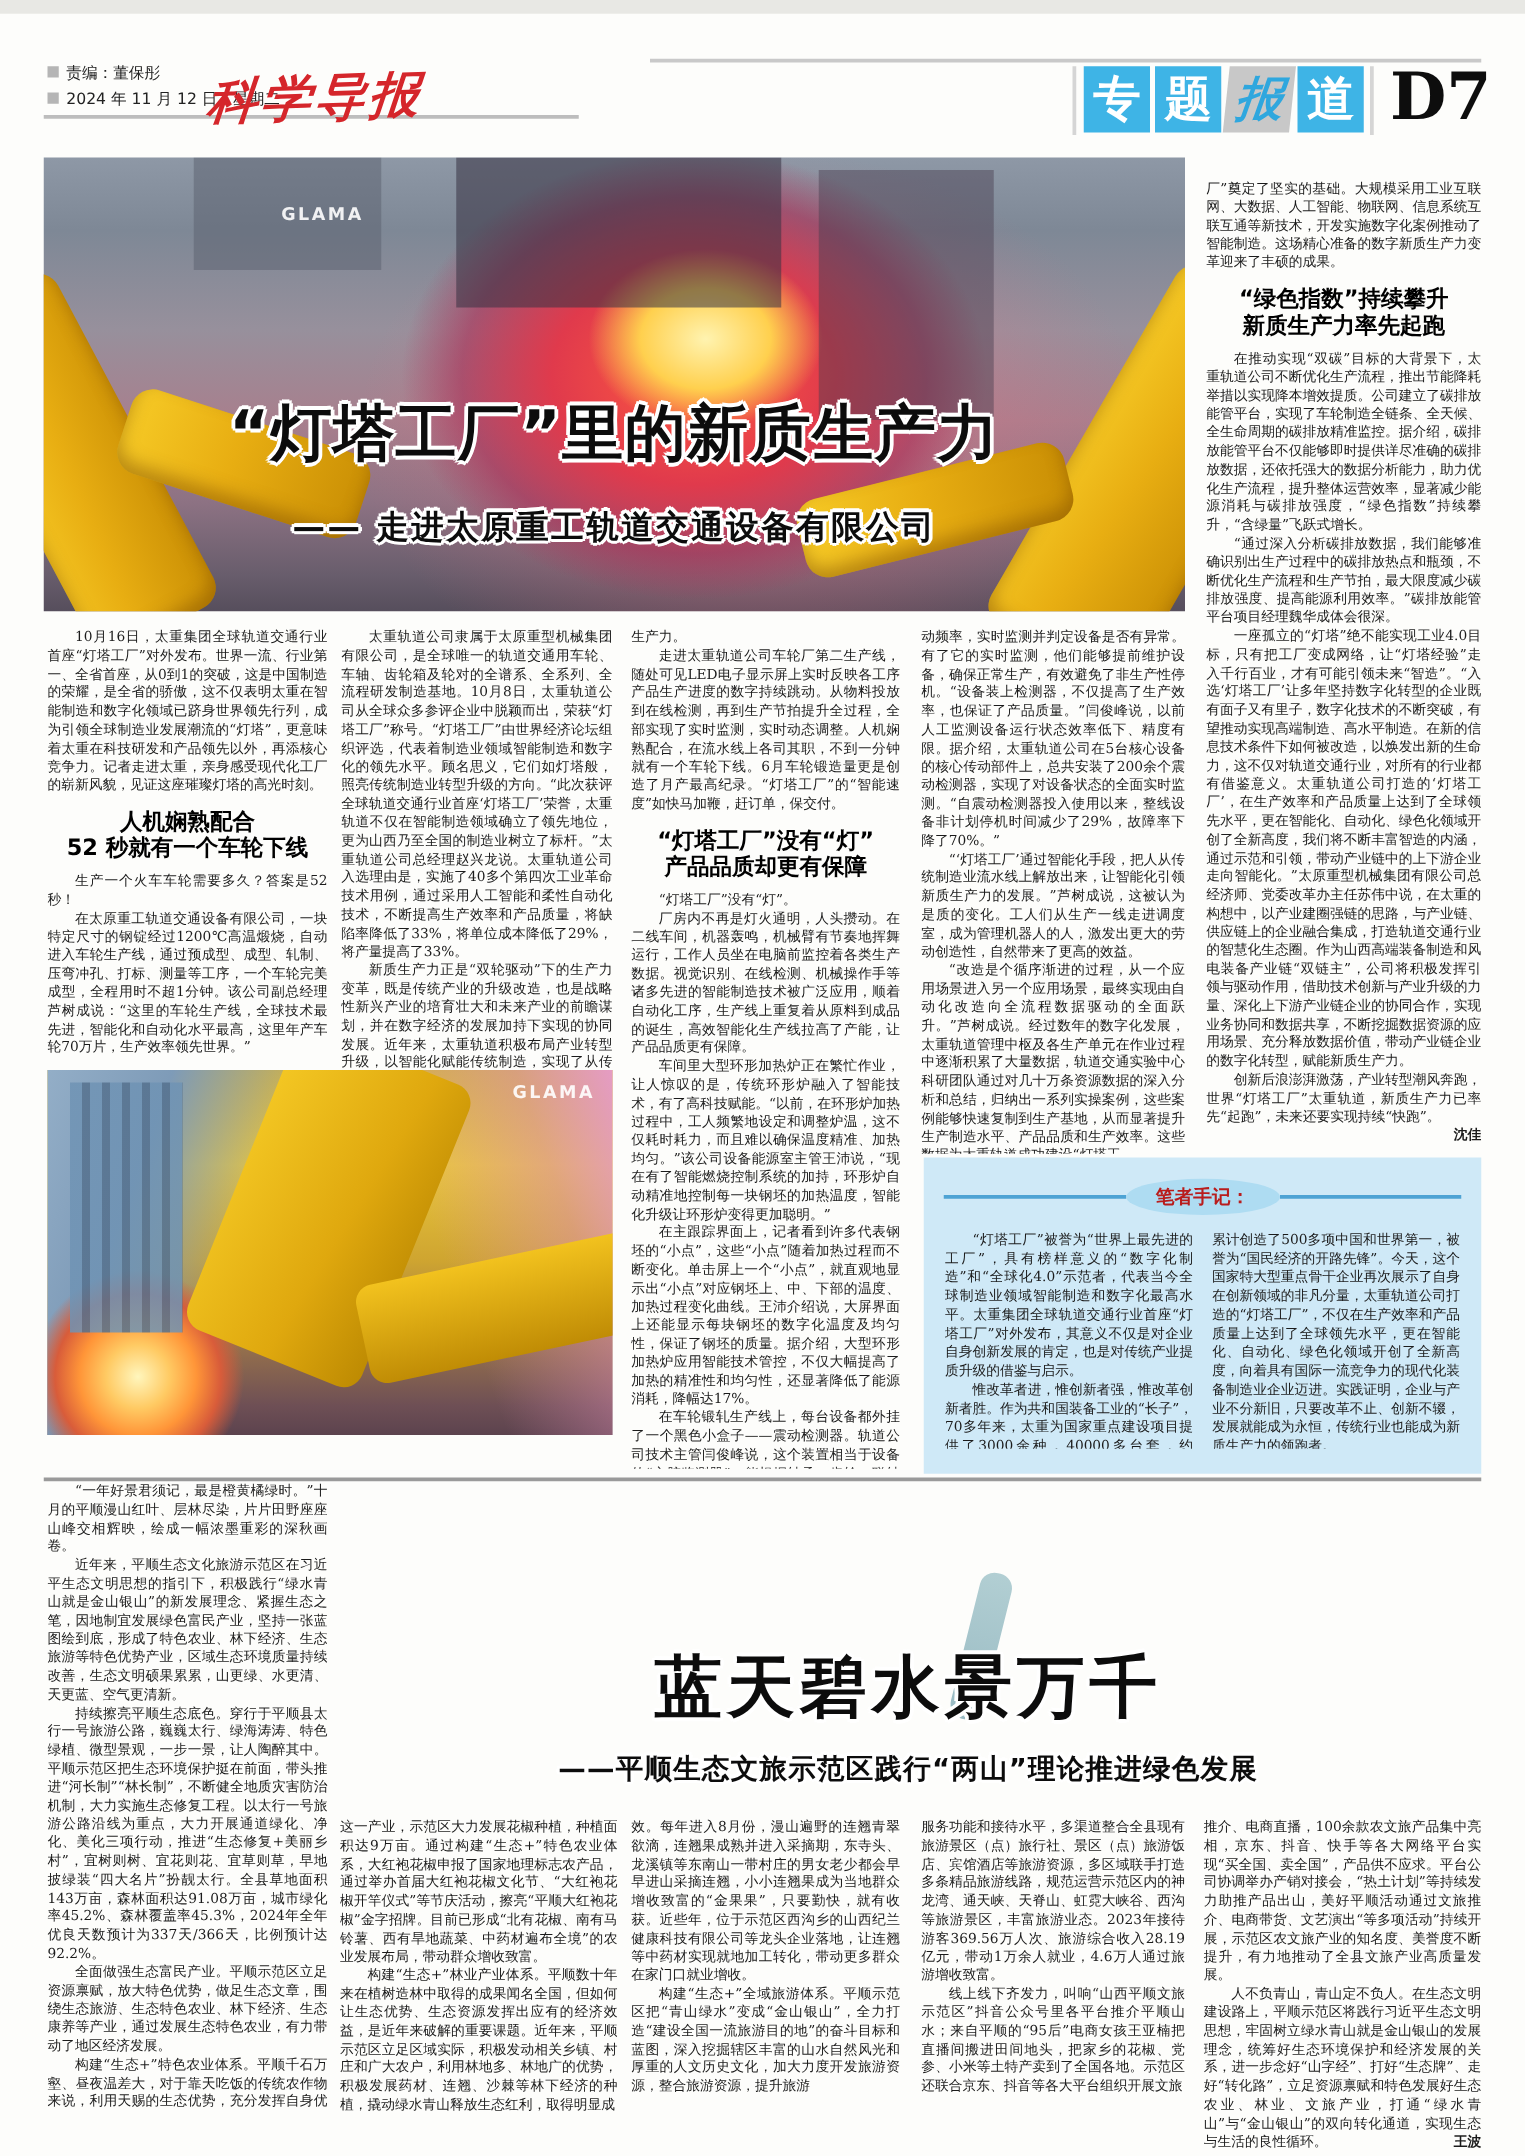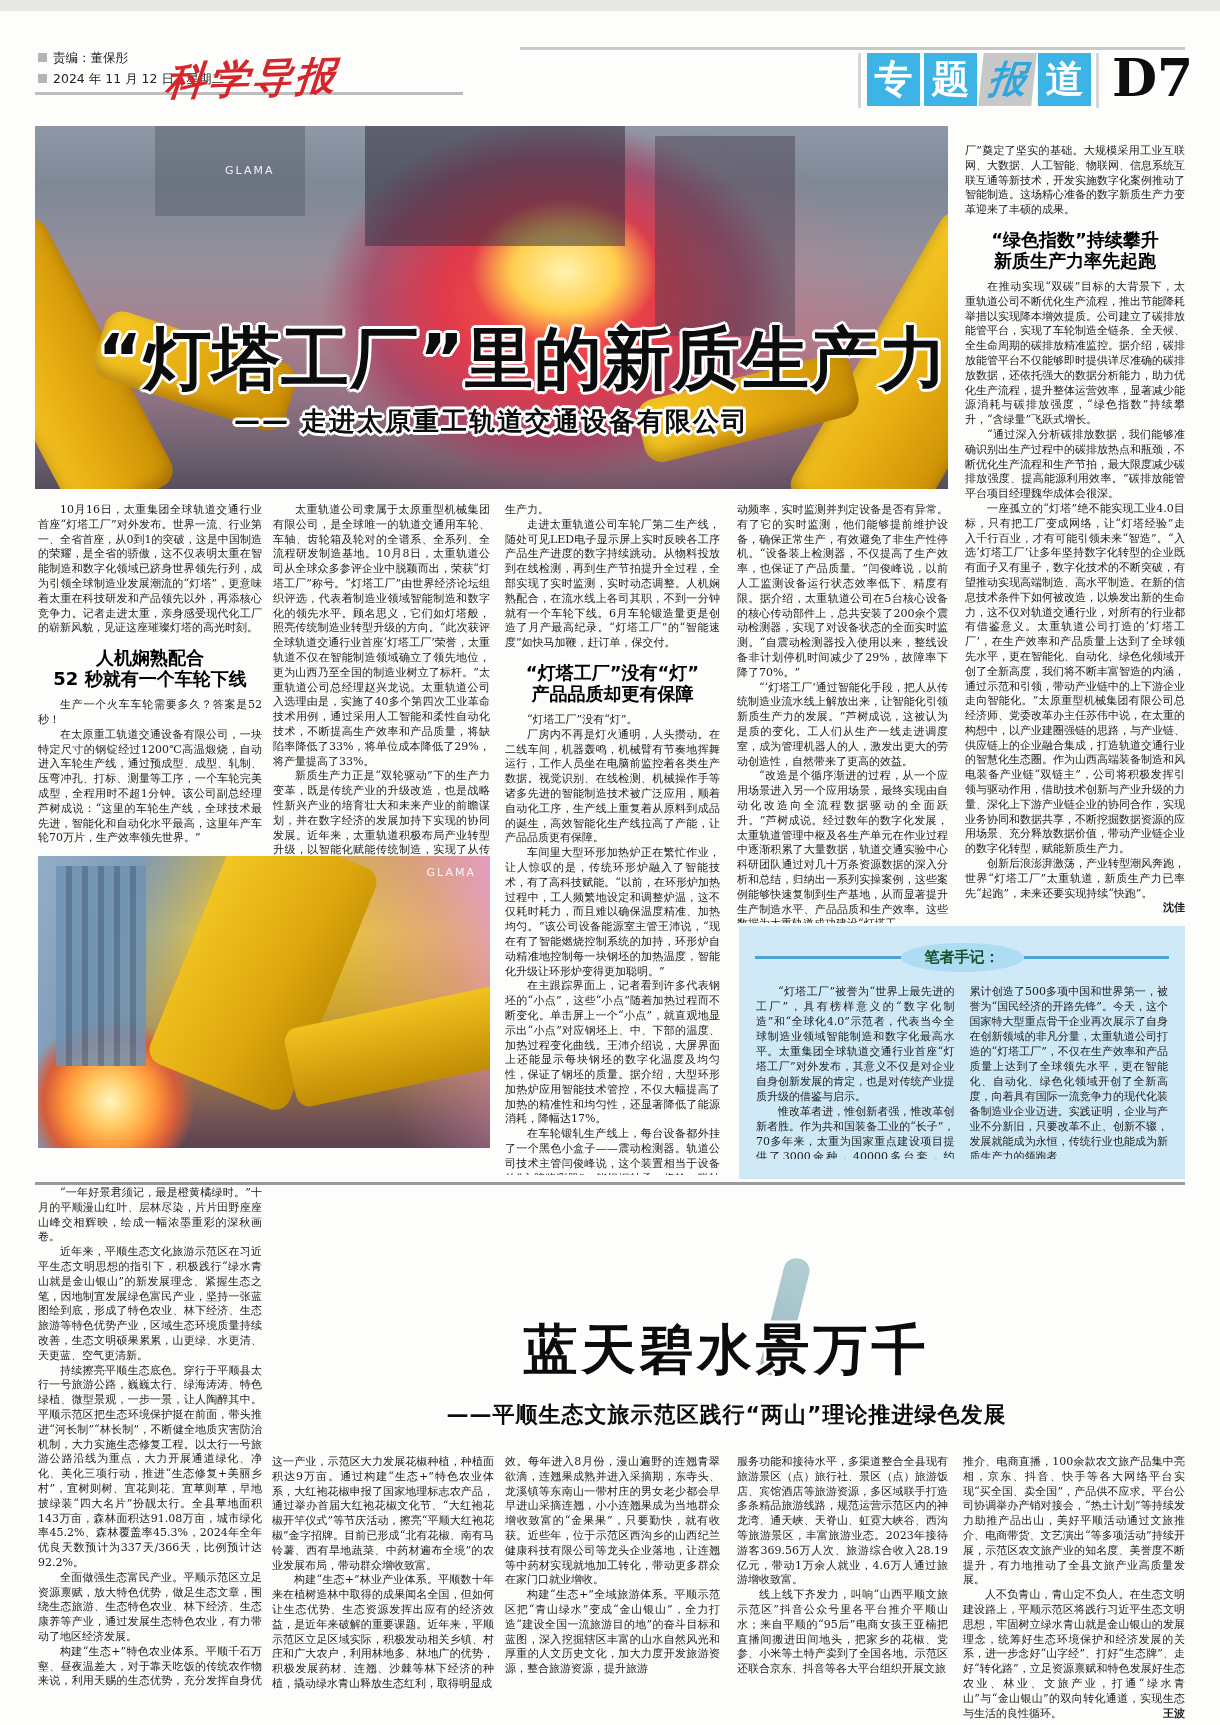--- a/index.html
+++ b/index.html
@@ -34,39 +34,39 @@
 linear-gradient(180deg,#8e98a6 0%,#7e8896 16%,#97909c 38%,#a87f8d 58%,#8d7283 76%,#685d6c 92%,#564e5c 100%)}
 .arm{position:absolute;border-radius:18px;background:linear-gradient(95deg,#f6ca26 0%,#e8ae12 45%,#c98e04 100%);box-shadow:inset 0 -8px 14px rgba(120,70,0,.45)}
 .arm.l1{left:-30px;top:95px;width:110px;height:300px;transform:rotate(-28deg)}
 .arm.l2{left:60px;top:210px;width:200px;height:70px;transform:rotate(18deg)}
 .arm.r1{right:-40px;top:90px;width:130px;height:330px;transform:rotate(30deg)}
 .arm.r2{right:90px;top:250px;width:220px;height:64px;transform:rotate(-14deg)}
 .machine-dark{position:absolute;background:rgba(55,50,66,.55)}
 .md1{left:330px;top:0;width:260px;height:120px}
 .md2{left:620px;top:10px;width:140px;height:200px;background:rgba(70,60,78,.45)}
 .md3{left:120px;top:0;width:150px;height:90px;background:rgba(90,95,110,.5)}
-.photo-label{position:absolute;color:rgba(255,255,255,.9);font-family:"DejaVu Sans","Liberation Sans",sans-serif;font-weight:normal;font-size:11px;letter-spacing:2px}
+.photo-label{position:absolute;color:rgba(255,255,255,.9);font-family:"DejaVu Sans","Liberation Sans",sans-serif;font-weight:bold;font-size:14px;letter-spacing:2px}
 .tp-label{left:190px;top:38px}
-.headline1{position:absolute;left:0;right:0;top:188px;text-align:right;font-size:68px;letter-spacing:1px}
+.headline1{position:absolute;left:0;right:0;top:188px;text-align:center;font-size:49px;letter-spacing:1px}
 .subtitle1{position:absolute;left:0;right:0;top:278px;text-align:center;font-size:26px;letter-spacing:2px;font-weight:bold}
 .mid-photo{left:38px;top:845px;width:452px;height:292px;overflow:hidden;
 background:
 radial-gradient(circle 85px at 16% 84%,#fff6bd 0%,#ffca63 30%,#ff9538 55%,#d85c3a 78%,rgba(140,50,70,0) 100%),
 linear-gradient(110deg,#93aec7 0%,#7e9bb8 18%,rgba(120,140,170,0) 38%),
 linear-gradient(250deg,#e59cc4 0%,rgba(220,140,180,.5) 14%,rgba(0,0,0,0) 34%),
 linear-gradient(180deg,#d3b345 0%,#e9c63e 26%,#cfa530 52%,#95704c 76%,#6e4f55 92%,#5c434e 100%)}
 .mid-arm1{position:absolute;left:150px;top:-20px;width:150px;height:260px;transform:rotate(22deg);border-radius:16px;background:linear-gradient(100deg,#f4c824 0%,#dfa80e 60%,#bd8a02 100%)}
 .mid-arm2{position:absolute;left:250px;top:150px;width:230px;height:80px;transform:rotate(-12deg);border-radius:14px;background:linear-gradient(180deg,#f2c21e,#c08c05)}
 .mid-blue{position:absolute;left:18px;top:10px;width:90px;height:200px;background:repeating-linear-gradient(90deg,#6f93b4 0 10px,#55718e 10px 16px);opacity:.85}
 .mp-label{right:14px;top:10px}
 
 .notes{left:739px;top:915px;width:446px;height:253px;background:#cfe9f7;overflow:hidden}
 .notes-head{display:flex;align-items:center;margin:17px 16px 4px}
 .notes-line{flex:1;height:2.5px;background:#4ea3d4}
-.notes-pill{background:#aedcf2;border-radius:50%;padding:5px 24px;font-family:Liberation Sans, sans-serif;font-weight:bold;font-size:15px;color:#14532d;white-space:nowrap}
+.notes-pill{background:#aedcf2;border-radius:50%;padding:5px 24px;font-family:Liberation Sans, sans-serif;font-weight:bold;font-size:15px;color:#b91c1c;white-space:nowrap}
 .notes-cols{display:flex;gap:15px;padding:8px 17px 0}
 .notes-col{flex:1;overflow:hidden;height:175px}
 .notes-col .para{font-size:11px;line-height:15px}
 
 .divider{left:35px;top:1171px;width:1150px;height:2.5px;background:#9a9a9a}
 .bottom-photo{left:268px;top:1205px;width:917px;height:226px;overflow:hidden;
 background:
 radial-gradient(ellipse 90px 45px at 12% 30%,#cf6a4e,rgba(0,0,0,0) 70%),
 radial-gradient(ellipse 120px 55px at 30% 55%,#c2553f,rgba(0,0,0,0) 70%),
 radial-gradient(ellipse 140px 60px at 52% 40%,#d4804c,rgba(0,0,0,0) 72%),

